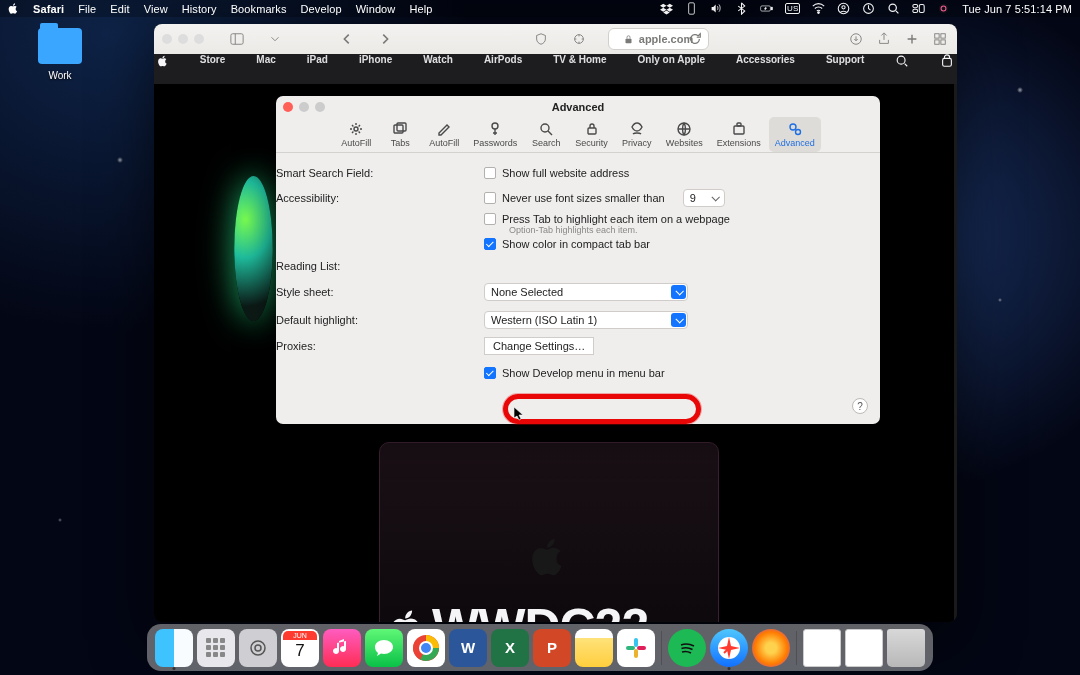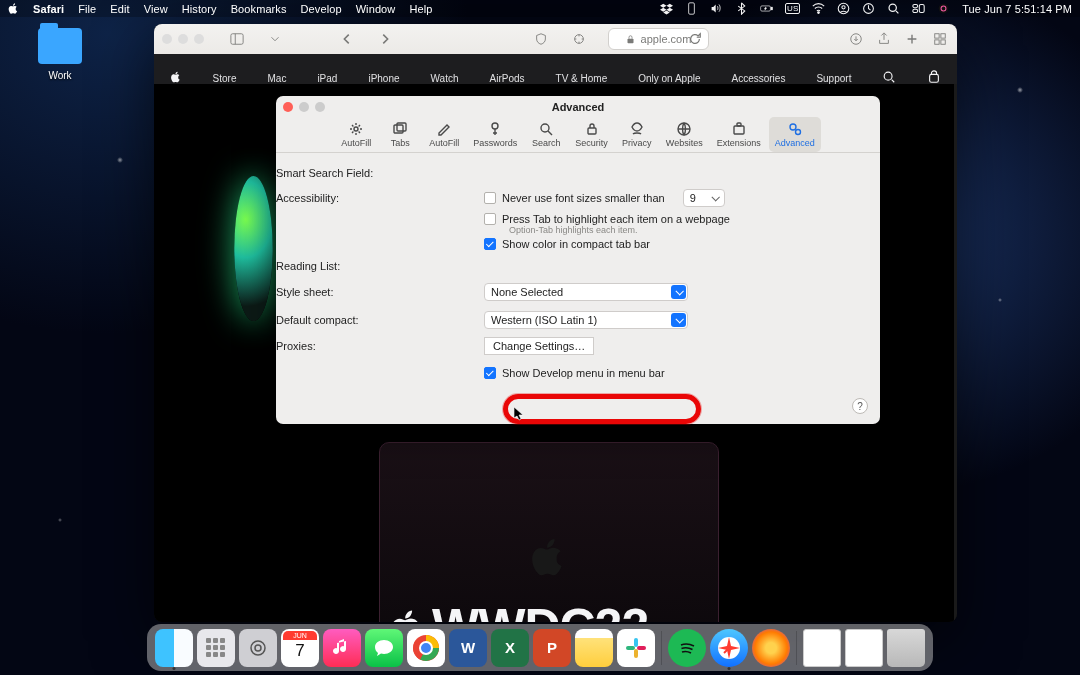--- a/index.html
+++ b/index.html
@@ -21,32 +21,32 @@
 .apple-logo { width:11px; height:11px; }
 .mb-icon { width:13px; height:13px; color:#fff; opacity:.95; }
 .clock { font-size:11px; }
 
 .folder { position:absolute; top:28px; left:30px; width:60px; text-align:center; font-size:10px; }
 .folder .ico { width:44px; height:36px; background:#3aa6ff; border-radius:4px; margin:0 auto 6px; position:relative; }
 .folder .ico:before { content:''; position:absolute; top:-5px; left:2px; width:18px; height:6px; background:#3aa6ff; border-radius:2px 2px 0 0; }
 .folder .label { color:#fff; text-shadow:0 1px 2px #000; }
 
 .safari { position:absolute; top:24px; left:154px; width:803px; height:598px; background:#111; border-radius:8px; overflow:hidden; box-shadow:0 20px 60px rgba(0,0,0,.6); display:flex; flex-direction:column; }
-.toolbar { height:30px; background:linear-gradient(#f3f2f0,#eceae7); display:flex; align-items:center; padding:0 8px; gap:20px; }
+.toolbar { height:30px; background:linear-gradient(#f3f2f0,#eceae7); display:flex; align-items:center; padding:0 8px; gap:20px;font-weight:bold; }
 .traffic { display:flex; gap:6px; margin-right:4px; }
 .tl { width:10px; height:10px; border-radius:50%; background:#ddd; }
 .tb-btn { width:18px; height:18px; display:flex; align-items:center; justify-content:center; color:#7a7a78; }
 .tb-btn svg { width:14px; height:14px; }
 .addr { flex:1; height:22px; background:#fff; border:1px solid #d2d0cd; border-radius:6px; display:flex; align-items:center; justify-content:center; gap:6px; color:#7a7a78; font-size:11px; max-width:320px; margin:0 auto; position:relative; }
 .addr .lock { width:9px; height:9px; }
 .addr .reload { position:absolute; right:6px; }
 .tbgap { flex:0 0 auto; width:14px; }
 .tb-side { display:flex; gap:10px; }
 
-.sitenav { height:30px; background:#1d1d1f; display:flex; align-items:flex-end; justify-content:center; gap:31px; font-size:10px; color:#f5f5f7; }
+.sitenav { height:30px; background:#1d1d1f; display:flex; align-items:flex-start; justify-content:center; gap:31px; font-size:10px; color:#f5f5f7;font-weight:bold; }
 .sitenav .alogo { width:12px; height:14px; }
 .sitenav span { opacity:.9; cursor:default; }
 .content { flex:1; background:linear-gradient(#000,#000); position:relative; overflow:hidden; }
 .neon { position:absolute; top:92px; left:72px; width:55px; height:145px; border-radius:50%; background:radial-gradient(circle at 30% 30%, #7bff4f 0%, #1fbf9f 35%, #0c1a16 80%); box-shadow:0 0 40px #2afc98aa; transform:scaleX(.7); }
 .macbook { position:absolute; top:358px; left:225px; width:340px; height:230px; background:linear-gradient(#1a1016,#0a070a); border:1px solid #3b2030; border-top-left-radius:10px; border-top-right-radius:10px; display:flex; align-items:center; justify-content:center; }
 .macbook .alogo2 { width:40px; height:48px; color:#181818; }
 .wwdc { position:absolute; top:514px; left:234px; font-size:50px; font-weight:700; letter-spacing:-1px; color:#f5f5f7; display:flex; align-items:center; }
 .wwdc .alogo3 { width:38px; height:44px; margin-right:6px; }
 .rr { position:absolute; right:0; top:0; bottom:0; width:3px; background:rgba(255,255,255,.1); }
 
@@ -375,20 +375,24 @@
                 <circle cx="6" cy="6" r="3"></circle>
                 <circle cx="11" cy="11" r="2.5"></circle>
               </svg>
               <span>Advanced</span>
             </div>
         </div>
 
         <div class="form">
           <div class="row">
             <div class="lab">Smart Search Field:</div>
+            <div class="ctl">
+                <span class="cb"></span>
+                <span>Show full website address</span>
+              </div>
           </div>
           <div class="row" style="margin-top:10px">
             <div class="lab">Accessibility:</div>
             <div class="ctl"><span class="cb"></span><span>Never use font sizes smaller than</span>&nbsp;&nbsp;<span class="sel sm">
                   <span>9</span>
                   <span class="arrow"></span>
                 </span></div>
           </div>
           <div class="row" style="margin-bottom:0">
             <div class="lab"></div>
@@ -417,21 +421,21 @@
           <div class="row" style="margin-top:11px">
             <div class="lab">Style sheet:</div>
             <div class="ctl">
                 <span class="sel full">
                   <span>None Selected</span>
                   <span class="arrow"></span>
                 </span>
               </div>
           </div>
           <div class="row" style="margin-top:10px">
-            <div class="lab">Default compact:</div>
+            <div class="lab">Default highlight:</div>
             <div class="ctl">
                 <span class="sel full">
                   <span>Western (ISO Latin 1)</span>
                   <span class="arrow"></span>
                 </span>
               </div>
           </div>
           <div class="row" style="margin-top:8px">
             <div class="lab">Proxies:</div>
             <div class="ctl">

